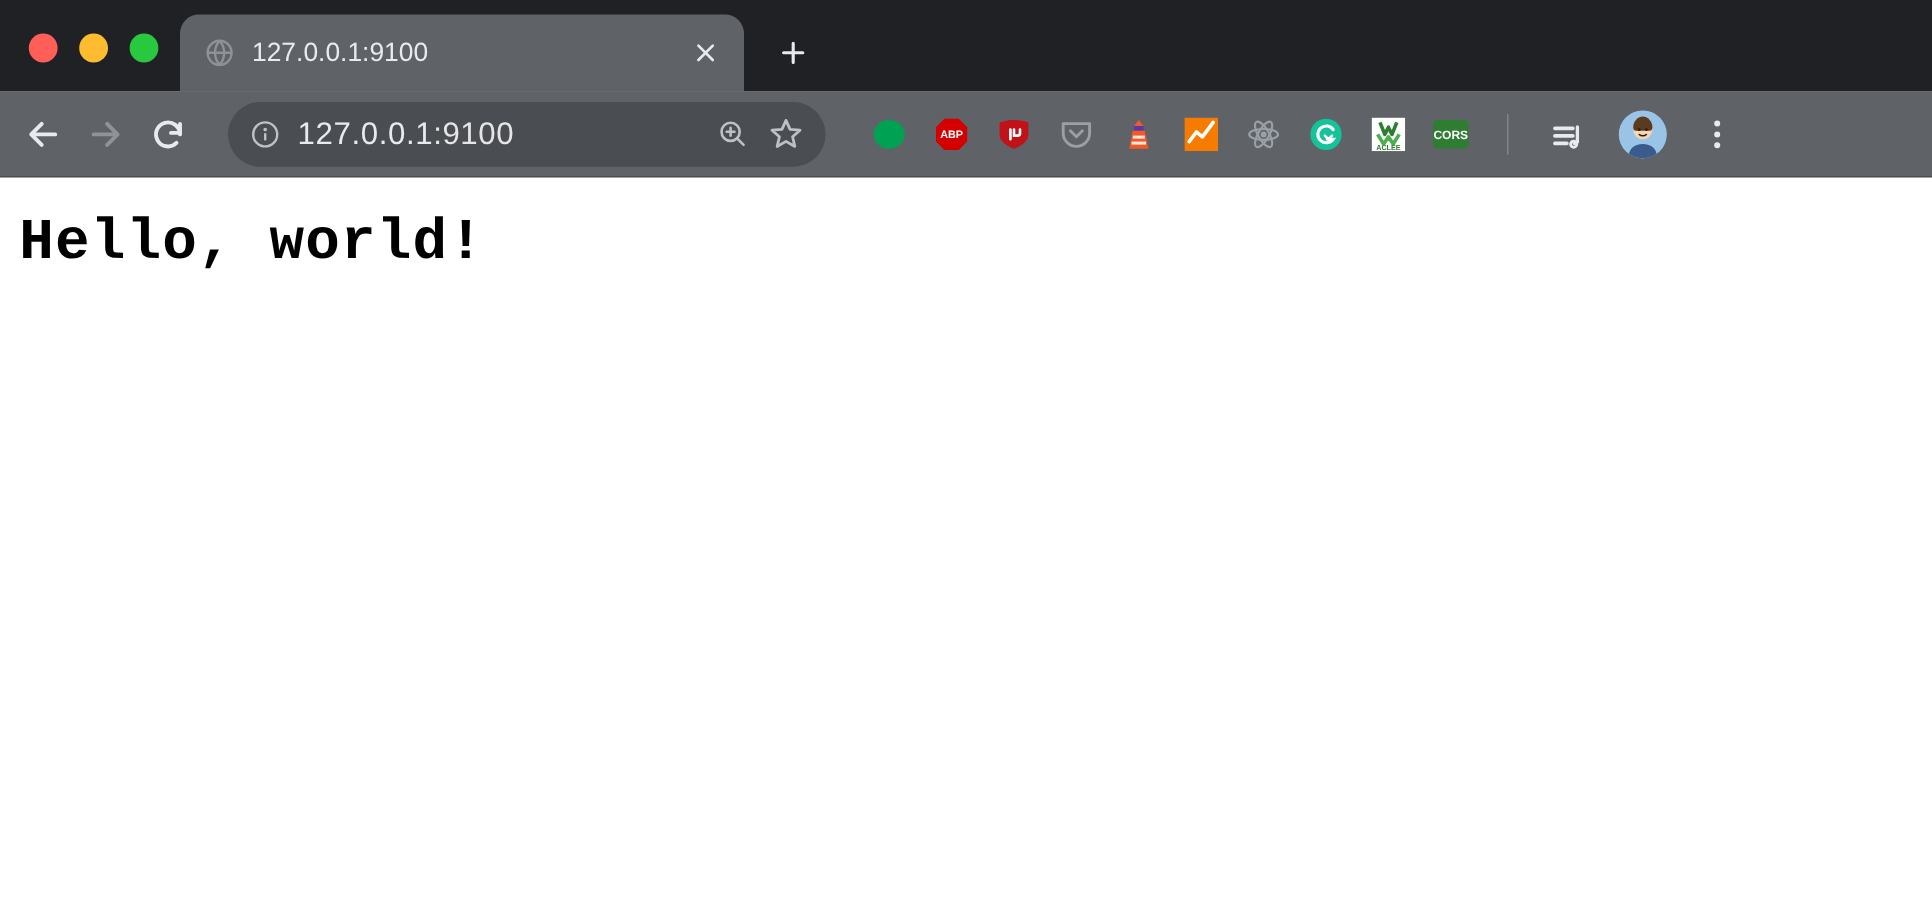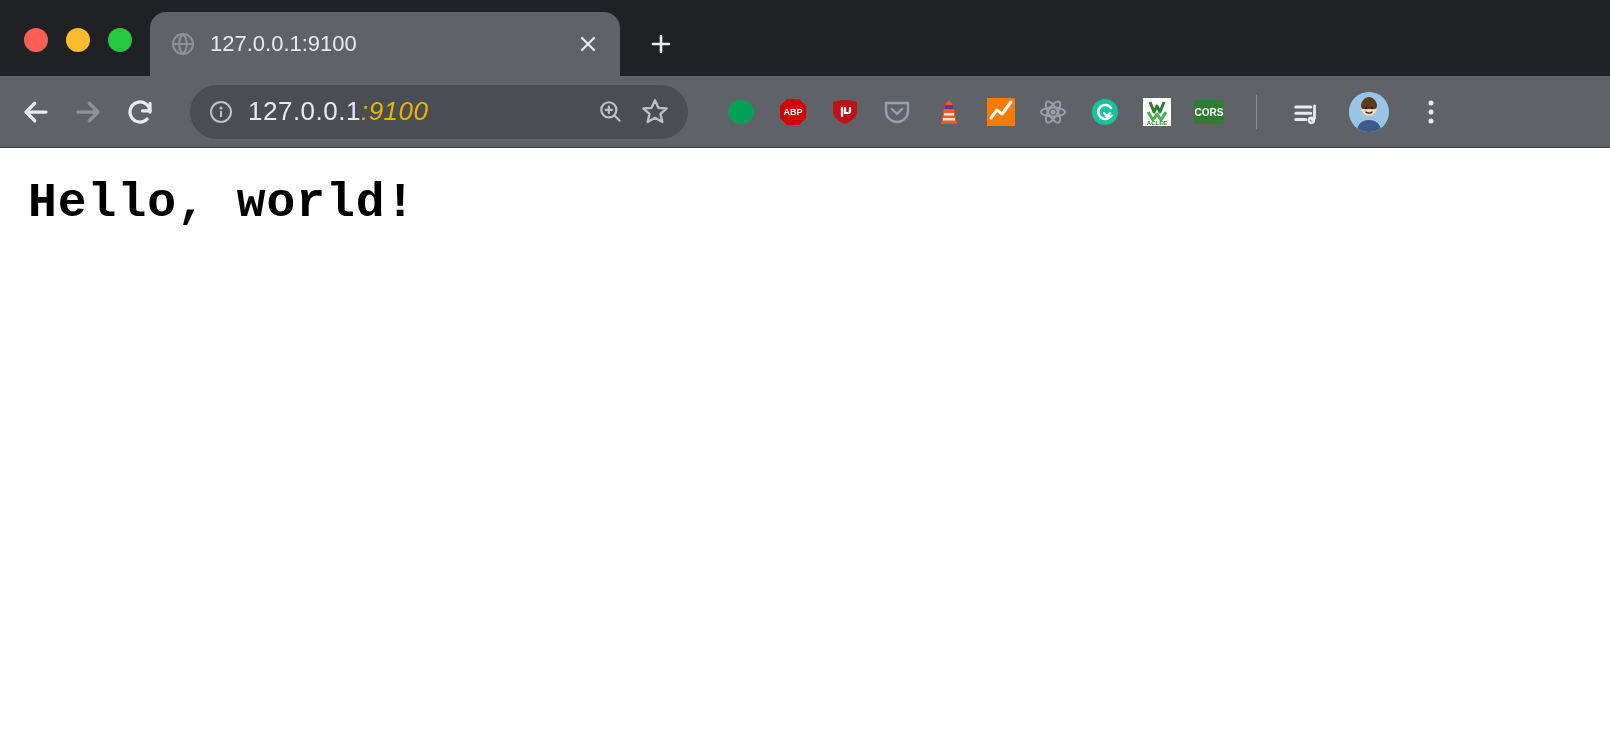--- a/index.html
+++ b/index.html
@@ -119,21 +119,21 @@
       align-items: center;
       justify-content: center;
     }
     .url-text {
       flex: 1;
       color: #e8eaed;
       font-size: 26px;
       font-weight: 400;
       letter-spacing: 0.5px;
     }
-    .url-port { color: #eab308; font-style: italic; }
+    .url-port { color: #e5e5e5; }
     .omnibox-icon {
       width: 30px;
       height: 30px;
       display: flex;
       align-items: center;
       justify-content: center;
       cursor: pointer;
     }
     .extensions {
       display: flex;
@@ -176,21 +176,21 @@
     .menu-btn {
       width: 44px;
       height: 44px;
       display: flex;
       align-items: center;
       justify-content: center;
       cursor: pointer;
     }
     .content {
       background: #fff;
-      padding: 28px 28px;
+      padding: 28px 16px;
     }
     .page-text {
       font-family: "Courier New", Courier, monospace;
       font-size: 48px;
       font-weight: bold;
       color: #000;
       letter-spacing: 1px;
     }
     svg { display: block; }
   </style>

